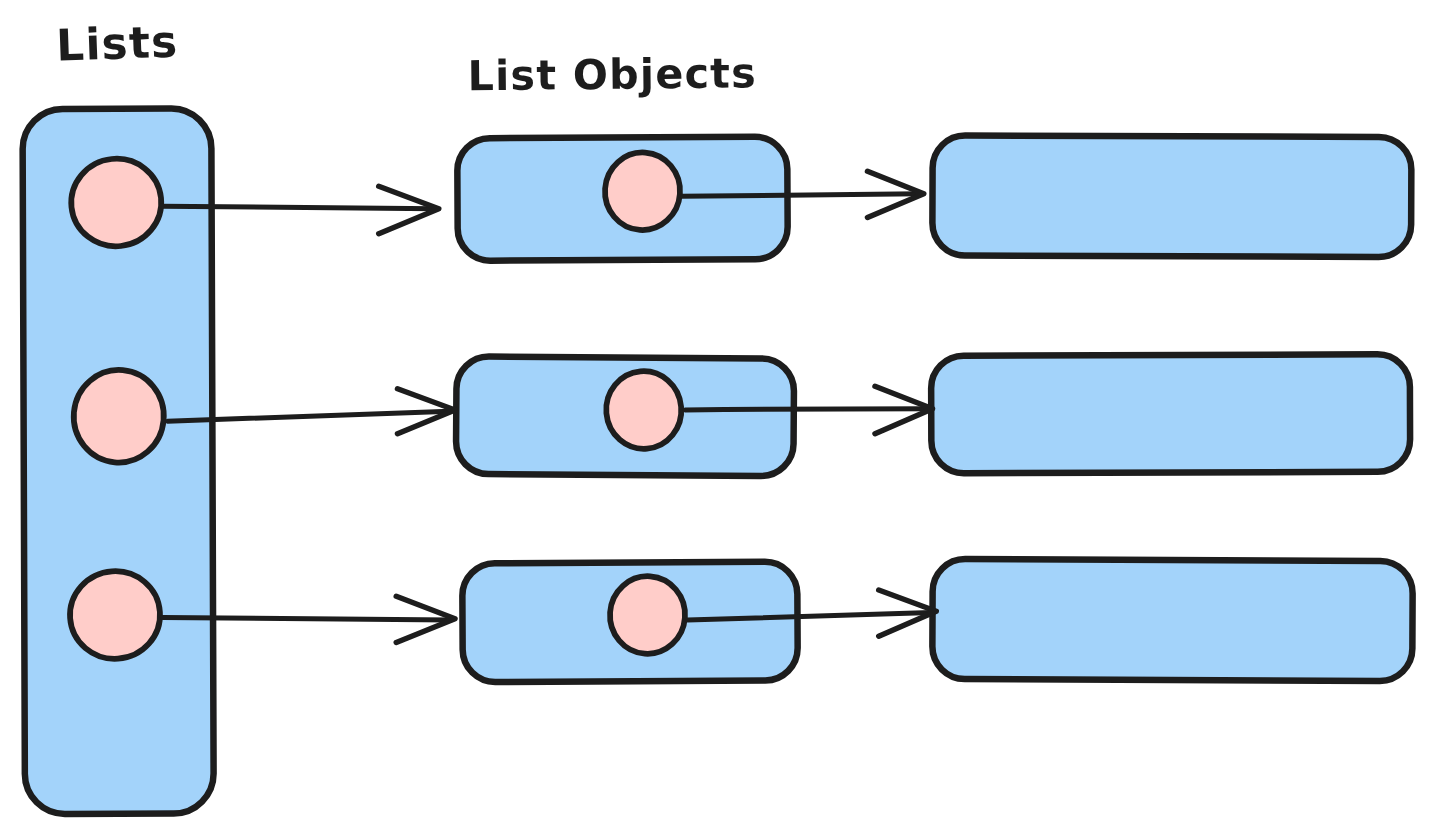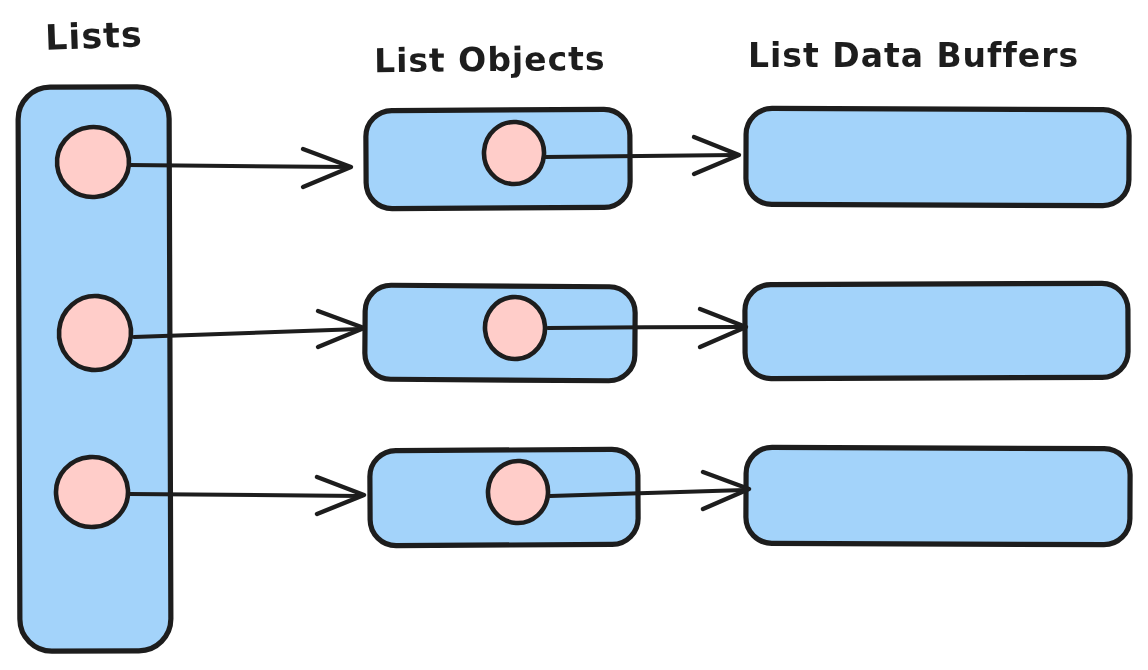--- a/index.html
+++ b/index.html
@@ -65,21 +65,20 @@
 </style>
 </head>
 <body>
 
 <div class="canvas">
 
   <div class="title title-lists">Lists</div>
 
   <div class="title title-objects">List Objects</div>
 
-  <div class="title title-buffers">List Data Buffers</div>
 
   <svg class="diagram" width="1148" height="670" viewBox="0 0 1148 670">
 
     <rect class="box" x="19" y="87" width="151" height="564" rx="32" ry="32" transform="rotate(-0.2 94 369)" fill="#a3d3fa" stroke="#1d1d1d"></rect>
 
     <rect class="box" x="366" y="110" width="264" height="98" rx="26" ry="26" transform="rotate(-0.3 498 159)" fill="#a3d3fa" stroke="#1d1d1d"></rect>
     <rect class="box" x="365" y="286" width="270" height="94" rx="26" ry="26" transform="rotate(0.4 500 333)" fill="#a3d3fa" stroke="#1d1d1d"></rect>
     <rect class="box" x="370" y="450" width="268" height="95" rx="26" ry="26" transform="rotate(-0.3 504 497)" fill="#a3d3fa" stroke="#1d1d1d"></rect>
 
     <rect class="box" x="746" y="109" width="383" height="96" rx="26" ry="26" transform="rotate(0.2 937 157)" fill="#a3d3fa" stroke="#1d1d1d"></rect>

